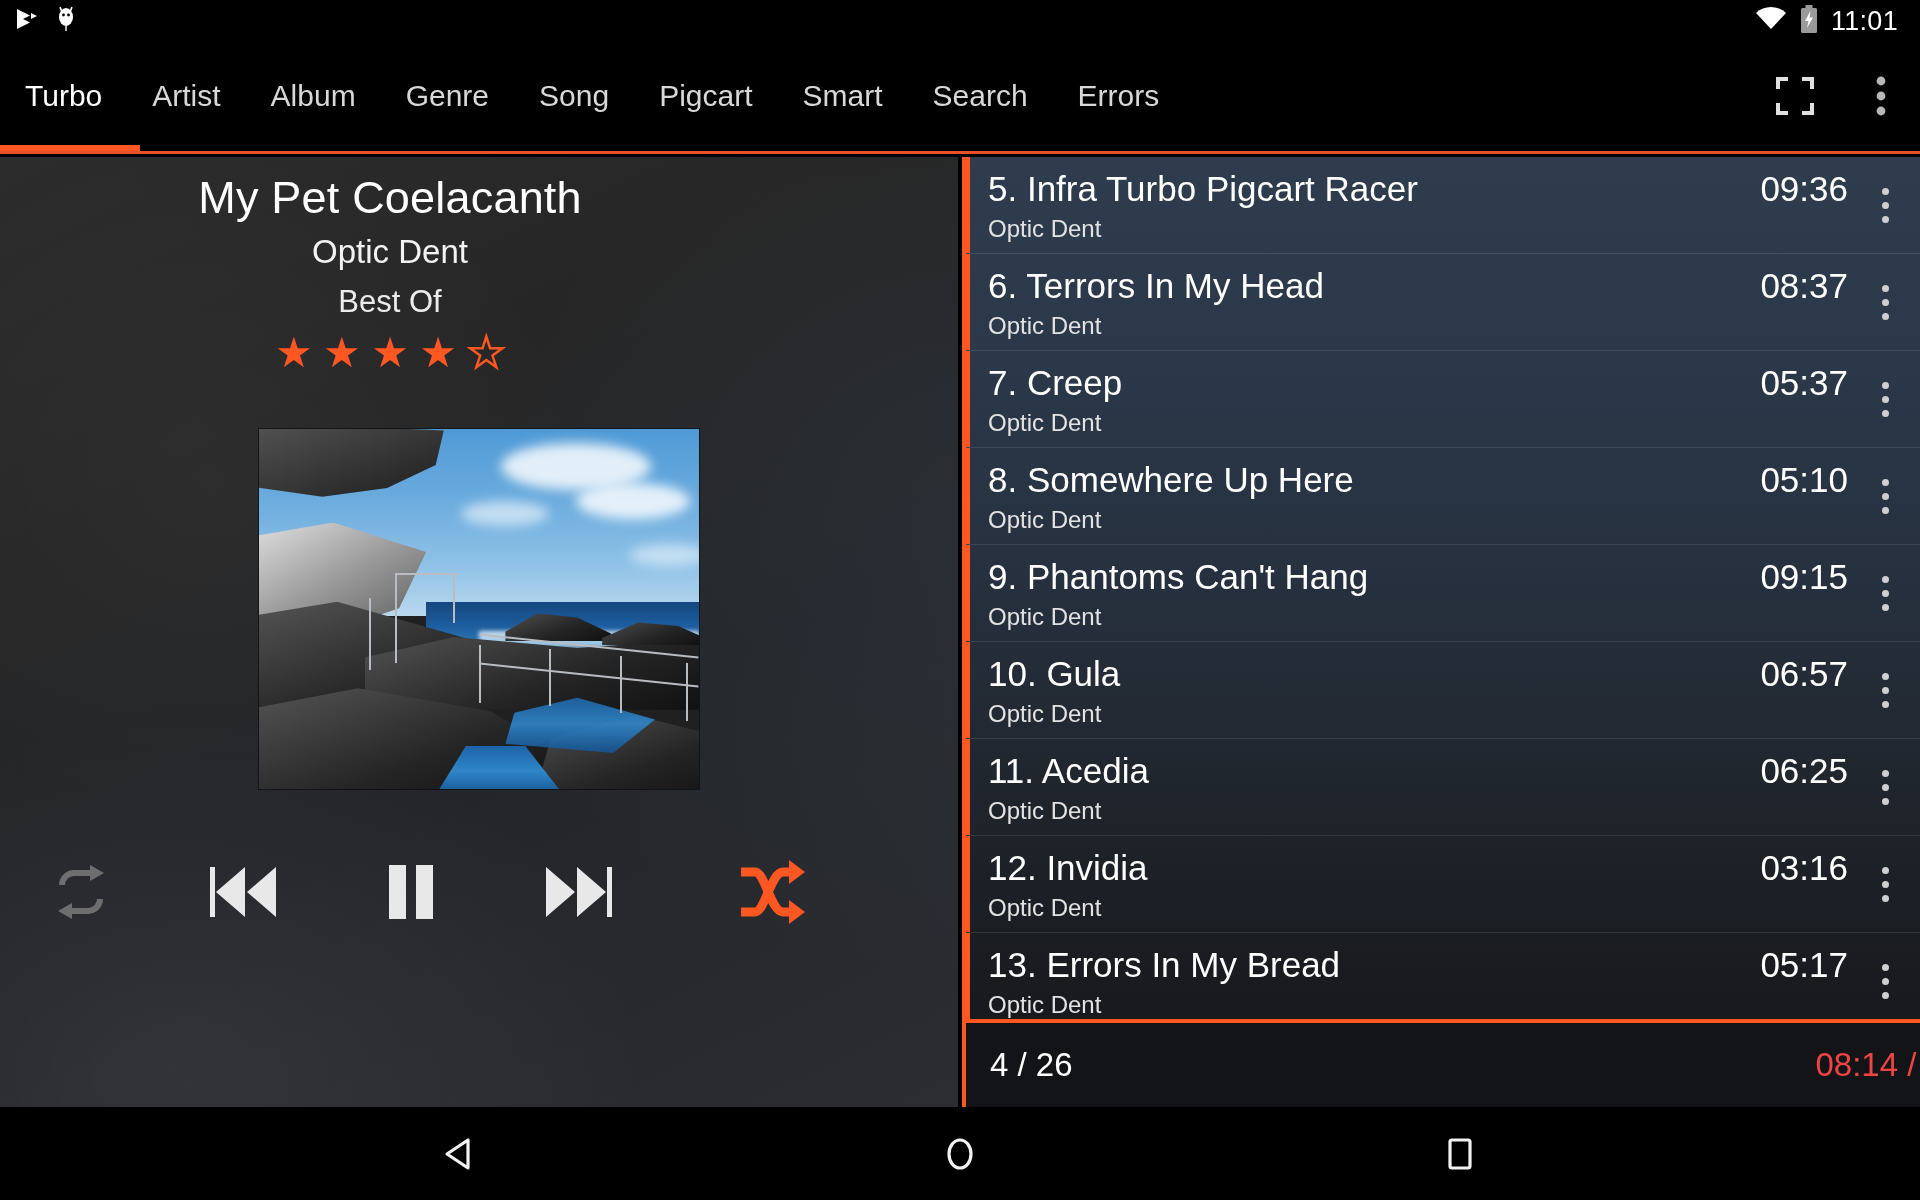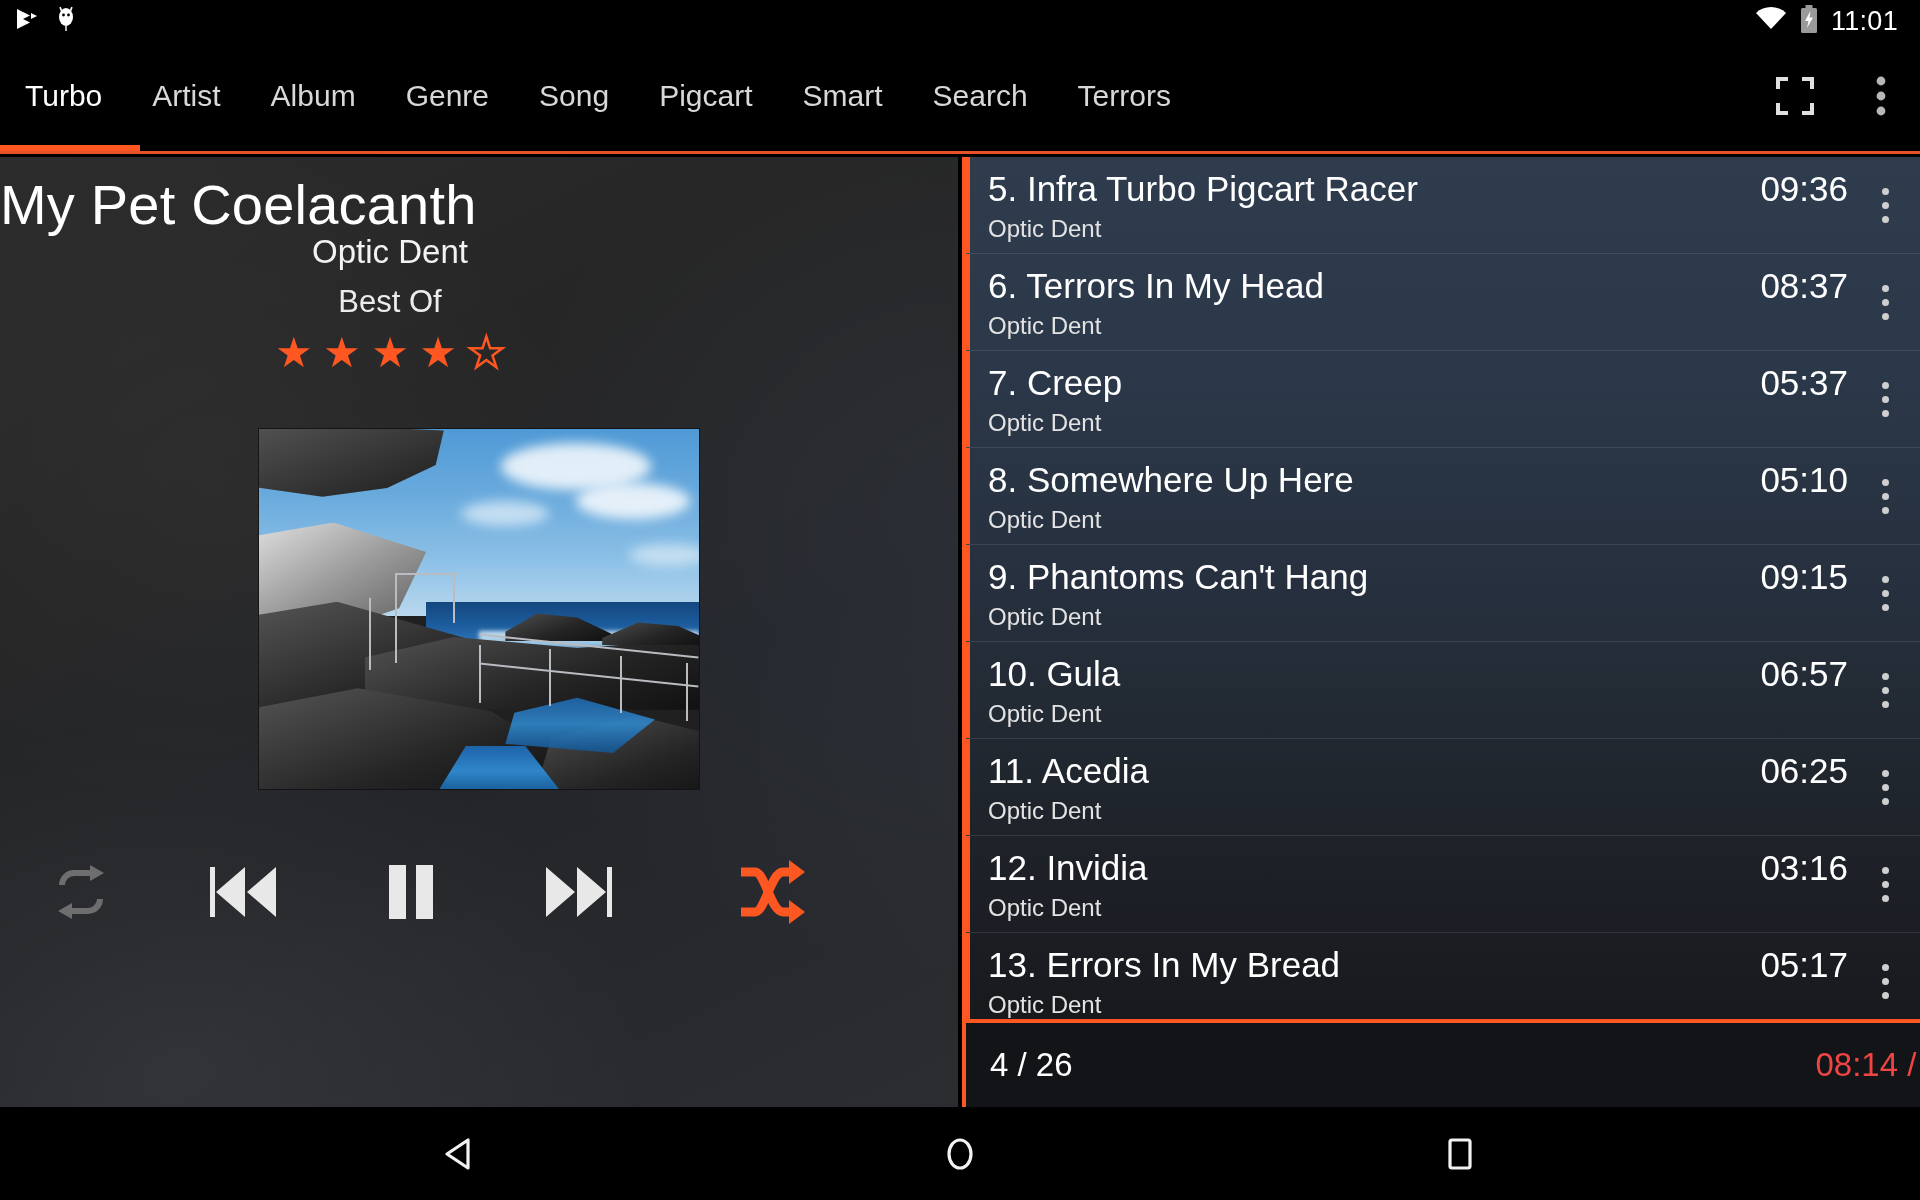--- a/index.html
+++ b/index.html
@@ -63,21 +63,21 @@
     position:absolute; left:0; top:0; width:958px; height:950px;
     background:
       radial-gradient(ellipse 620px 560px at 22% 34%, rgba(255,255,255,0.030), rgba(255,255,255,0) 62%),
       radial-gradient(ellipse 700px 520px at 18% 96%, rgba(255,255,255,0.060), rgba(255,255,255,0) 68%),
       radial-gradient(ellipse 760px 640px at 104% 40%, rgba(120,150,185,0.085), rgba(0,0,0,0) 70%),
       linear-gradient(155deg,#2c2c2c 0%,#262626 30%,#232529 60%,#2b2d31 100%);
     overflow:hidden;
   }
   #np-title {
     position:absolute; left:0; top:15px; width:780px;
-    text-align:left; color:#fff; font-size:56px; font-weight:400;
+    text-align:center; color:#fff; font-size:45px; font-weight:400;
     letter-spacing:0.2px; white-space:nowrap;
   }
   #np-artist {
     position:absolute; left:0; top:76px; width:780px;
     text-align:center; color:#f2f2f2; font-size:33px; font-weight:400;
   }
   #np-album {
     position:absolute; left:0; top:127px; width:780px;
     text-align:center; color:#ececec; font-size:31px; font-weight:400;
   }
@@ -254,21 +254,21 @@
   <div id="tabbar">
     <div id="tabs">
       <div class="tab active">Turbo</div>
       <div class="tab">Artist</div>
       <div class="tab">Album</div>
       <div class="tab">Genre</div>
       <div class="tab">Song</div>
       <div class="tab">Pigcart</div>
       <div class="tab">Smart</div>
       <div class="tab">Search</div>
-      <div class="tab">Terrors</div>
+      <div class="tab">Errors</div>
     </div>
 
     <div id="toolbar-actions">
       <div class="tb-btn">
         <svg width="40" height="40" viewBox="0 0 40 40">
           <path d="M3 13 V3 H13" stroke="#e0e0e0" stroke-width="4" fill="none"></path>
           <path d="M27 3 H37 V13" stroke="#e0e0e0" stroke-width="4" fill="none"></path>
           <path d="M37 27 V37 H27" stroke="#e0e0e0" stroke-width="4" fill="none"></path>
           <path d="M13 37 H3 V27" stroke="#e0e0e0" stroke-width="4" fill="none"></path>
         </svg>

